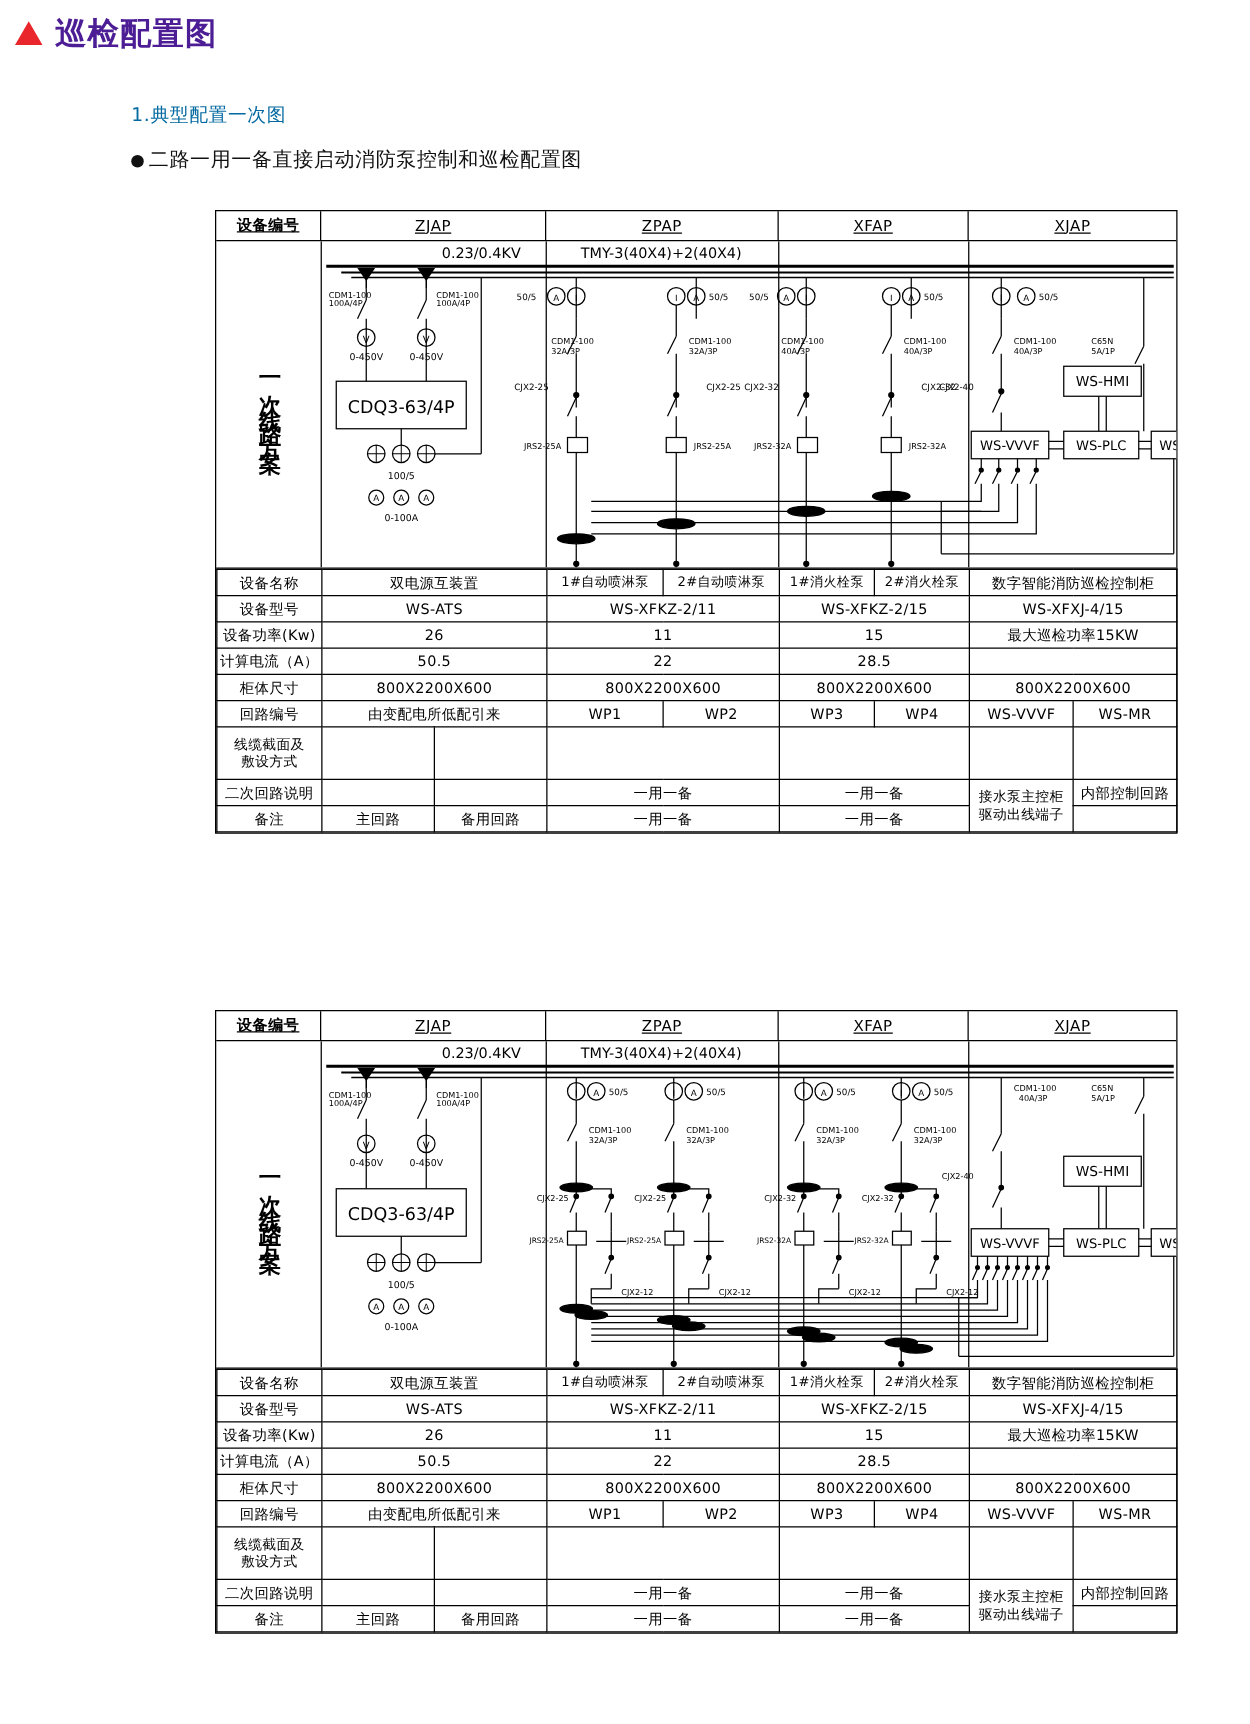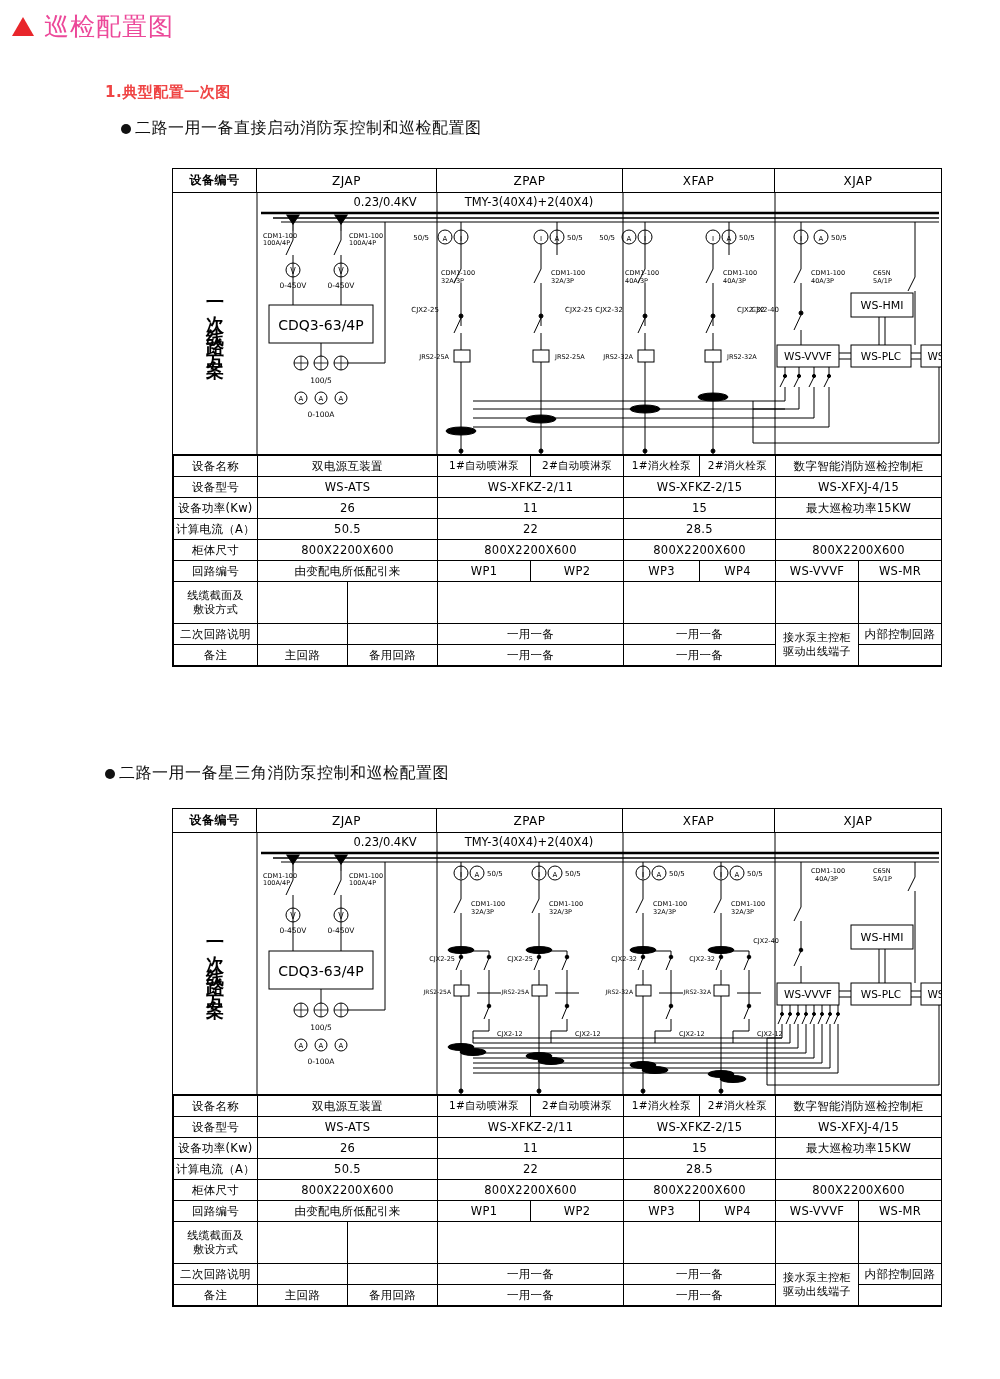--- a/index.html
+++ b/index.html
@@ -17,26 +17,26 @@
     position: absolute; left: 12px; top: 10px;
     display: flex; align-items: center; gap: 10px;
   }
   .tri {
     width: 0; height: 0;
     border-left: 11px solid transparent;
     border-right: 11px solid transparent;
     border-bottom: 19px solid #e8262b;
   }
   .page-title h1 {
-    margin: 0; font-size: 25px; font-weight: normal;
-    color: #ec4899; letter-spacing: 1px;
+    margin: 0; font-size: 25px; font-weight: bold;
+    color: #4c1d95; letter-spacing: 1px;
   }
   .sec-title {
     position: absolute; left: 105px; top: 83px;
-    font-size: 15px; font-weight: bold; color: #ef4444;
+    font-size: 15px; font-weight: normal; color: #0369a1;
     letter-spacing: .5px;
   }
   .bullet-title {
     position: absolute; font-size: 16px; color: #111;
     display: flex; align-items: center; gap: 4px;
     letter-spacing: .5px;
   }
   .bullet-dot {
     display:inline-block; width: 10px; height: 10px;
     border-radius: 50%; background: #111;
@@ -45,20 +45,21 @@
   
   .block { position: absolute; width: 770px; left: 172px; }
   .block .frame { border: 1px solid #000; position: relative; }
 
   
   .hdr-row { display: flex; height: 24px; border-bottom: 1px solid #000; }
   .hdr-cell {
     display: flex; align-items: center; justify-content: center;
     font-size: 12px; border-right: 1px solid #000;
     letter-spacing: .5px;
+    text-decoration: underline;
   }
   .hdr-cell:last-child { border-right: none; }
   .hdr-cell.cjk { font-size: 12px; font-weight: bold; }
 
   
   .sch { position: relative; height: 262px; border-bottom: 1px solid #000; }
   .vlabel {
     position: absolute; left: 0; top: 0; width: 84px; height: 100%;
     display: flex; align-items: center; justify-content: center;
   }
@@ -84,21 +85,21 @@
 
 <div class="page">
 
   <div class="page-title">
     <div class="tri"></div>
     <h1>巡检配置图</h1>
   </div>
 
   <div class="sec-title">1.典型配置一次图</div>
 
-  <div class="bullet-title" style="left:121px; top:118px;">
+  <div class="bullet-title" style="left:105px; top:118px;">
     <span class="bullet-dot"></span>
     <span>二路一用一备直接启动消防泵控制和巡检配置图</span>
   </div>
 
   <div class="block" style="top:168px;">
     <div class="frame">
 
       <div class="hdr-row">
         <div class="hdr-cell cjk" style="width:84px;">设备编号</div>
         <div class="hdr-cell" style="width:180px;">ZJAP</div>
@@ -439,24 +440,20 @@
           <td class="lbl">备用回路</td>
           <td colspan="2">一用一备</td>
           <td colspan="2">一用一备</td>
           <td></td>
         </tr>
       </tbody>
         </table>
     </div>
   </div>
 
-  <div class="bullet-title" style="left:105px; top:763px;">
-    <span class="bullet-dot"></span>
-    <span>二路一用一备星三角消防泵控制和巡检配置图</span>
-  </div>
 
   <div class="block" style="top:808px;">
     <div class="frame">
 
       <div class="hdr-row">
         <div class="hdr-cell cjk" style="width:84px;">设备编号</div>
         <div class="hdr-cell" style="width:180px;">ZJAP</div>
         <div class="hdr-cell" style="width:186px;">ZPAP</div>
         <div class="hdr-cell" style="width:152px;">XFAP</div>
         <div class="hdr-cell" style="width:166px;">XJAP</div>

